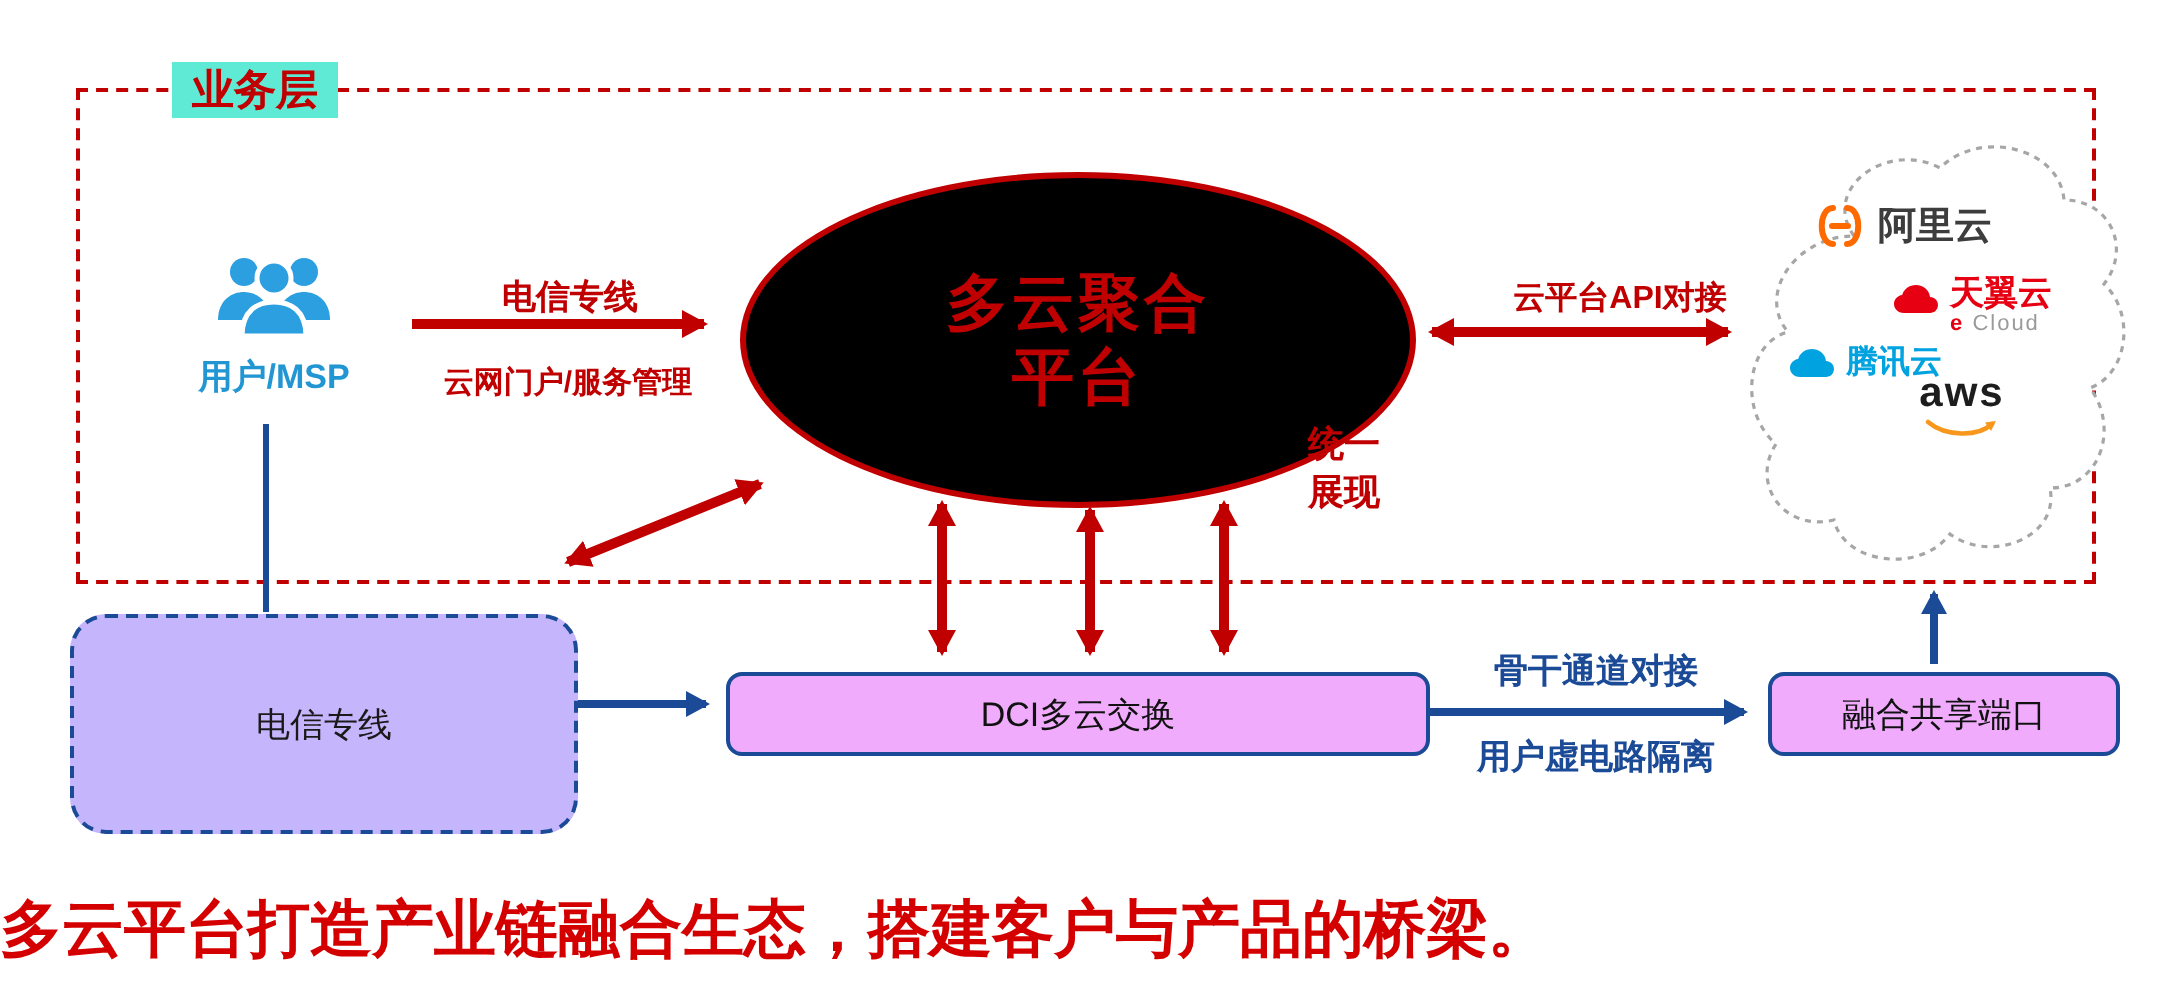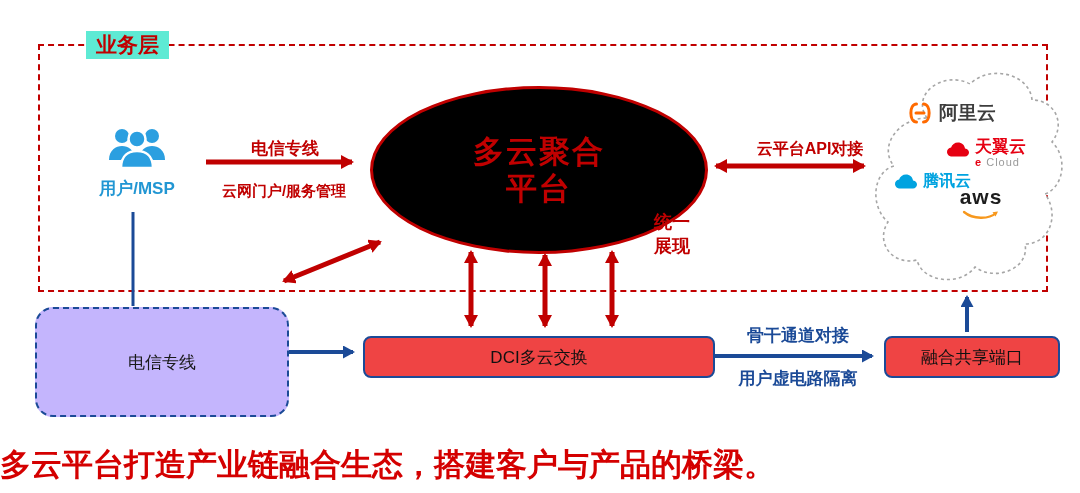--- a/index.html
+++ b/index.html
@@ -28,21 +28,21 @@
   .blue-label{color:#1b4a97;font-weight:bold;text-align:center;z-index:6;}
   .edge-label{font-size:18px;line-height:1.35;}
   
   .dash-box{
     left:35px;top:307px;width:250px;height:106px;background:#c4b5fd;
     border:2px dashed #1b4a97;border-radius:18px;z-index:2;
     display:flex;flex-direction:column;align-items:center;justify-content:center;
     gap:7px;color:#1a1a1a;font-size:17px;
   }
   .solid-box{
-    background:#ef4444;border:2px solid #1b4a97;border-radius:8px;z-index:2;
+    background:#f0abfc;border:2px solid #1b4a97;border-radius:8px;z-index:2;
     display:flex;align-items:center;justify-content:center;
     color:#111;font-size:17px;
   }
   .dci-box{left:363px;top:336px;width:348px;height:38px;}
   .port-box{left:884px;top:336px;width:172px;height:38px;}
   
   .logo-row{display:flex;align-items:center;gap:5px;z-index:4;}
   .ali-text{font-size:19px;font-weight:600;color:#3d3d3d;}
   .ty-name{font-size:17px;font-weight:bold;color:#e60012;line-height:1.05;}
   .ty-sub{font-size:11px;line-height:1.1;letter-spacing:1px;}

